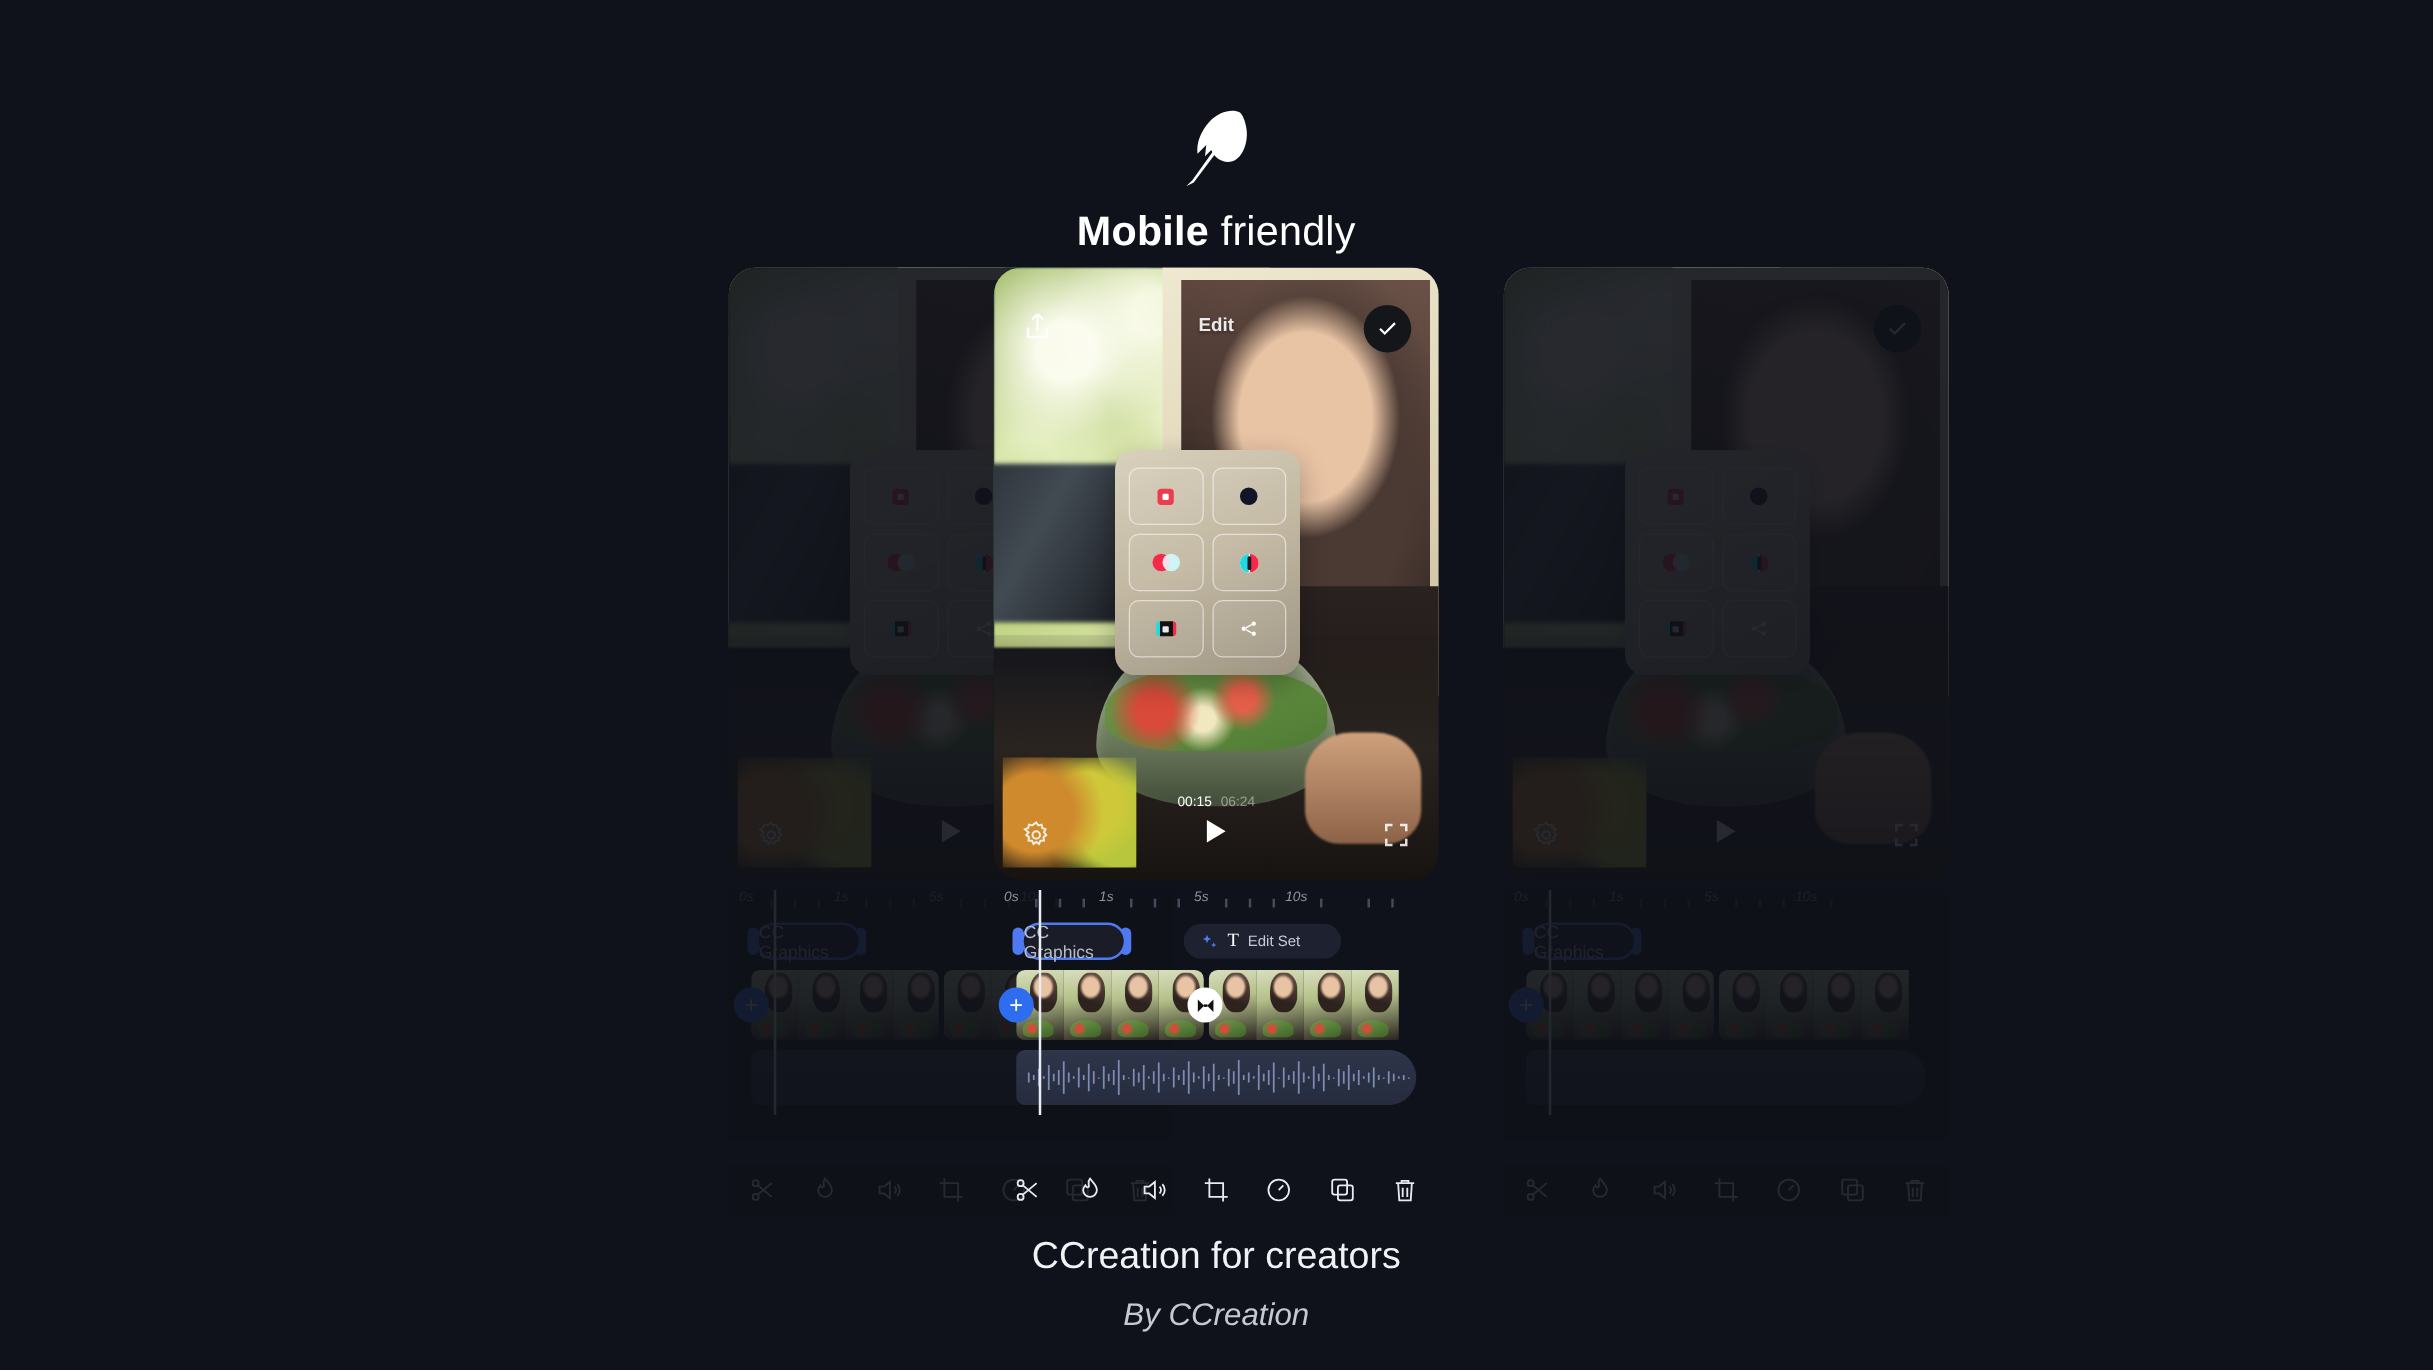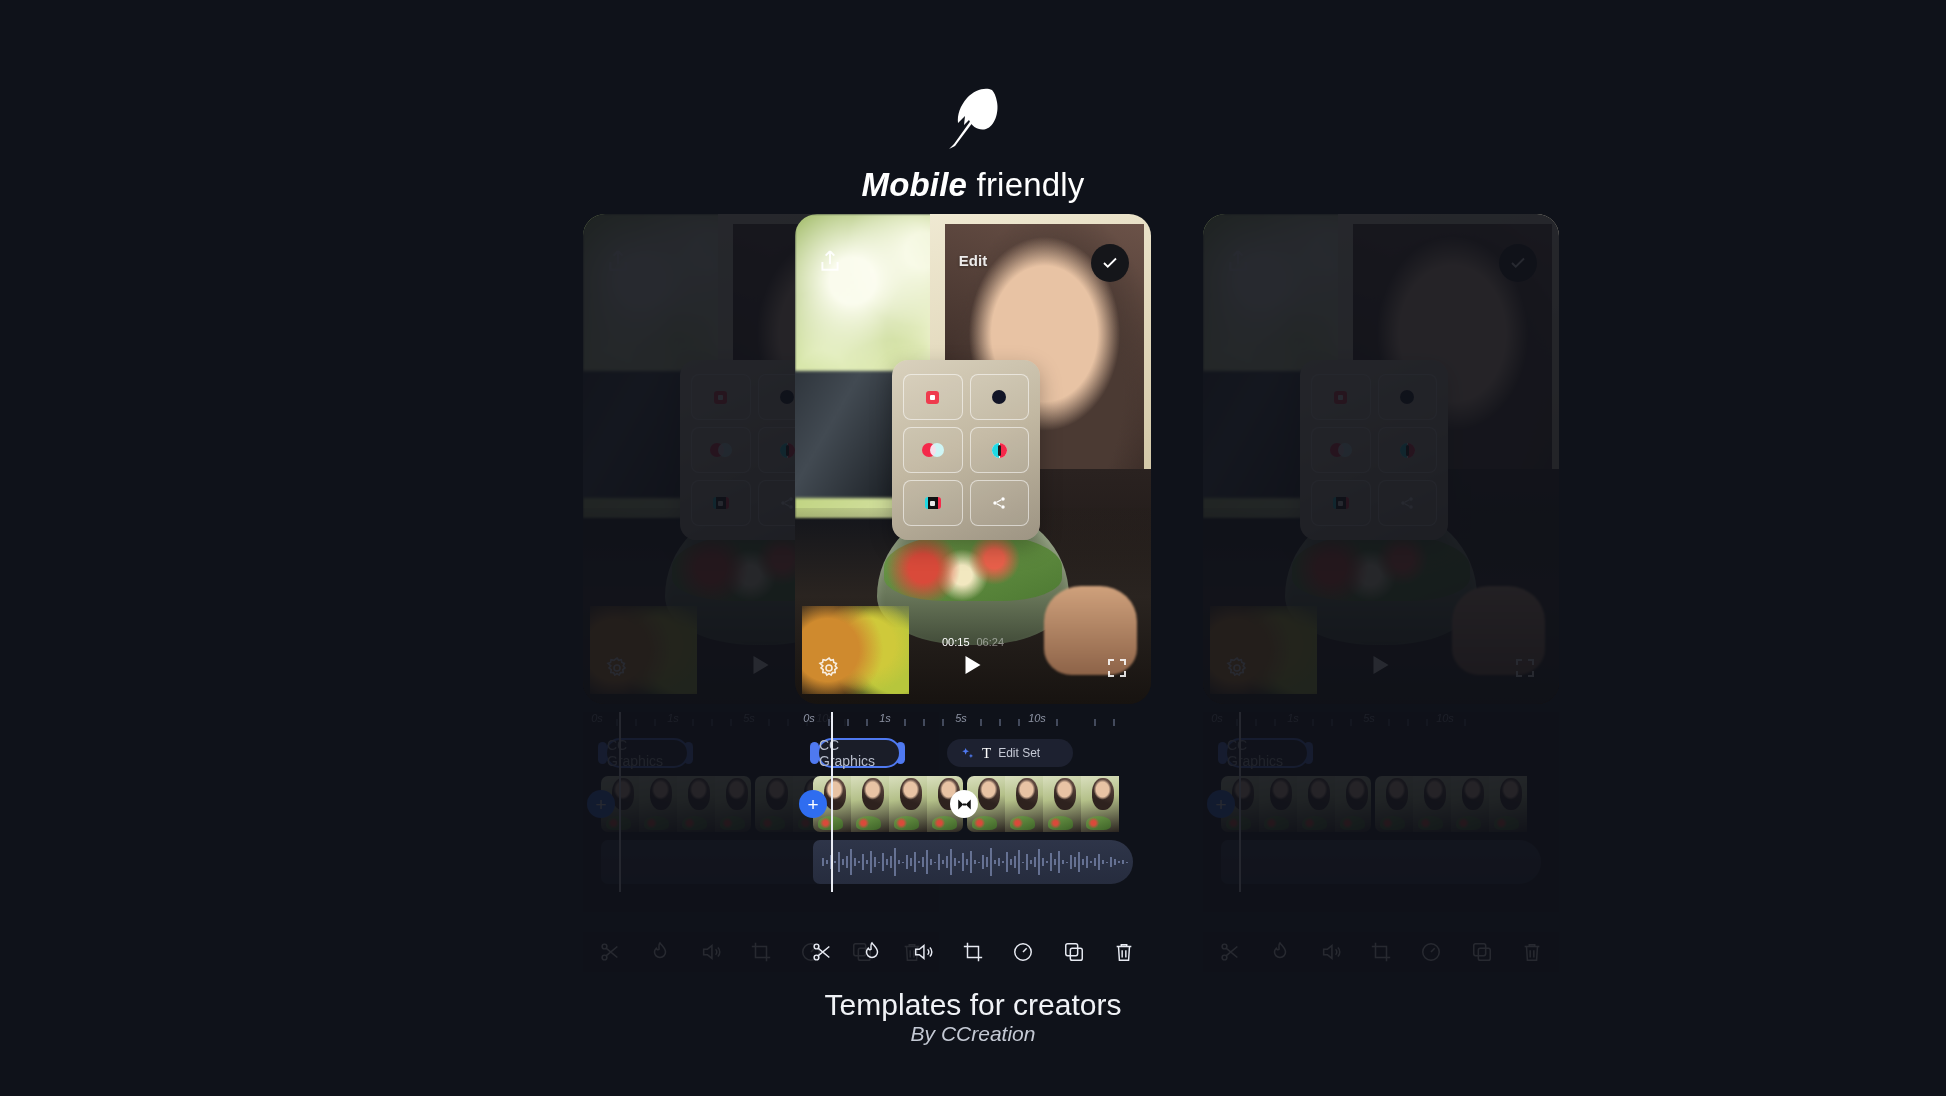--- a/index.html
+++ b/index.html
@@ -8,21 +8,21 @@
     background: #0f121a;
     font-family: "Liberation Sans", sans-serif;
     overflow: hidden;
   }
   .stage { position: relative; width: 1946px; height: 1096px; background: #0f121a; }
 
   
   .header { position: absolute; left: 0; top: 86px; width: 100%; text-align: center; }
   .feather { display: block; margin: 0 auto; width: 56px; height: 66px; }
   .brand { margin-top: 14px; font-size: 33px; letter-spacing: .2px; color: #ffffff; }
-  .brand .b { font-weight: 700; font-style: italic; }
+  .brand .b { font-weight: 700; }
   .brand .r { font-weight: 400; }
 
   
   .card {
     position: absolute; top: 214px; width: 356px; height: 490px;
     border-radius: 22px; overflow: hidden; background: #11141c;
   }
   .card-main { left: 795px; z-index: 5; }
   .card-side { z-index: 1; }
   .card-left  { left: 583px; }
@@ -225,21 +225,21 @@
   .toolbar { position: absolute; top: 932px; width: 356px; height: 40px;
     display: flex; align-items: center; justify-content: space-between; padding: 0 14px; z-index: 5; }
   .tb-main { left: 795px; }
   .tb-side { z-index: 1; }
   .tb-left { left: 583px; } .tb-right { left: 1203px; }
   .tb-btn { width: 26px; height: 26px; display: flex; align-items: center; justify-content: center; cursor: pointer; }
 
   
   .footer { position: absolute; left: 0; top: 988px; width: 100%; text-align: center; }
   .footer .t1 { font-size: 30px; color: #f0f2f6; font-weight: 400; }
-  .footer .t2 { font-size: 21px; font-style: italic; color: #c4c9d4; }
+  .footer .t2 { margin-top: 16px; font-size: 25px; font-style: italic; color: #c4c9d4; }
 
   .side-mask { position: absolute; inset: 0; background: rgba(15,18,26,.9); z-index: 50; pointer-events: none; }
 </style>
 </head>
 <body>
 
 <div class="stage">
 
   <div class="header">
     <svg class="feather" viewBox="0 0 56 66">
@@ -819,17 +819,17 @@
       </svg>
     </div>
     <div class="tb-btn">
       <svg width="22" height="22" viewBox="0 0 24 24" fill="none" stroke="#e7eaf2" stroke-width="1.6">
         <path d="M4 6h16M9 6V4h6v2M6 6l1 15h10l1-15M10 10v8M14 10v8"></path>
       </svg>
     </div>
   </div>
 
   <div class="footer">
-    <div class="t1">Templates for creators</div>
+    <div class="t1">CCreation for creators</div>
     <div class="t2">By CCreation</div>
   </div>
 
 </div>
 
 </body></html>

